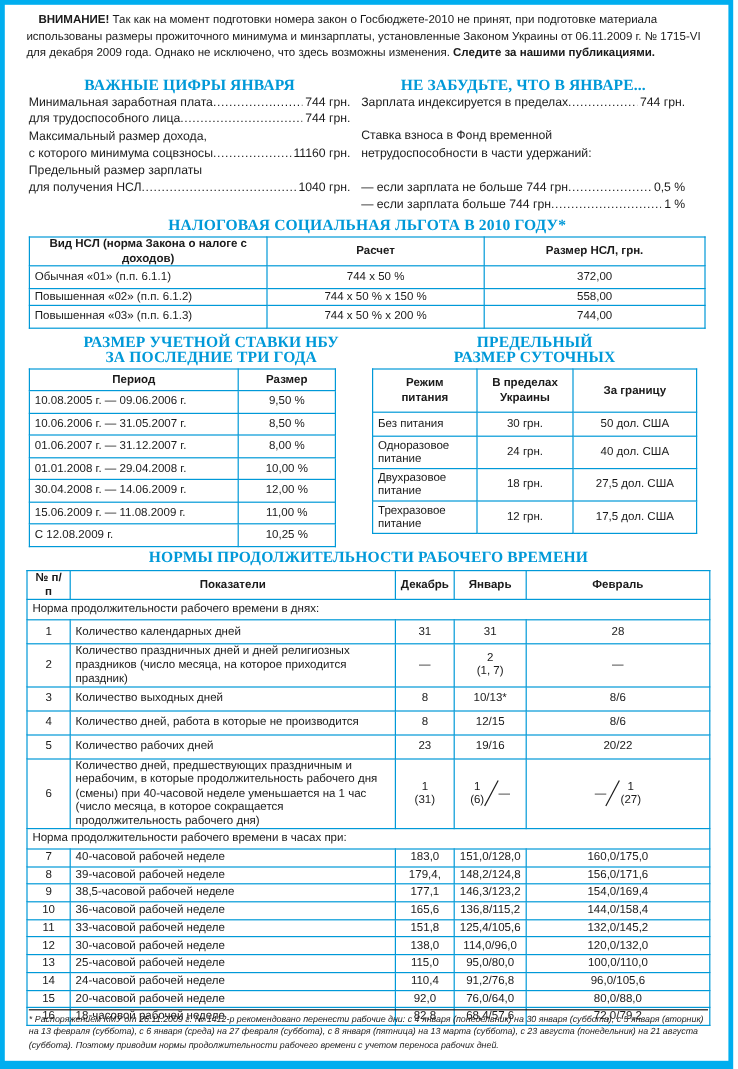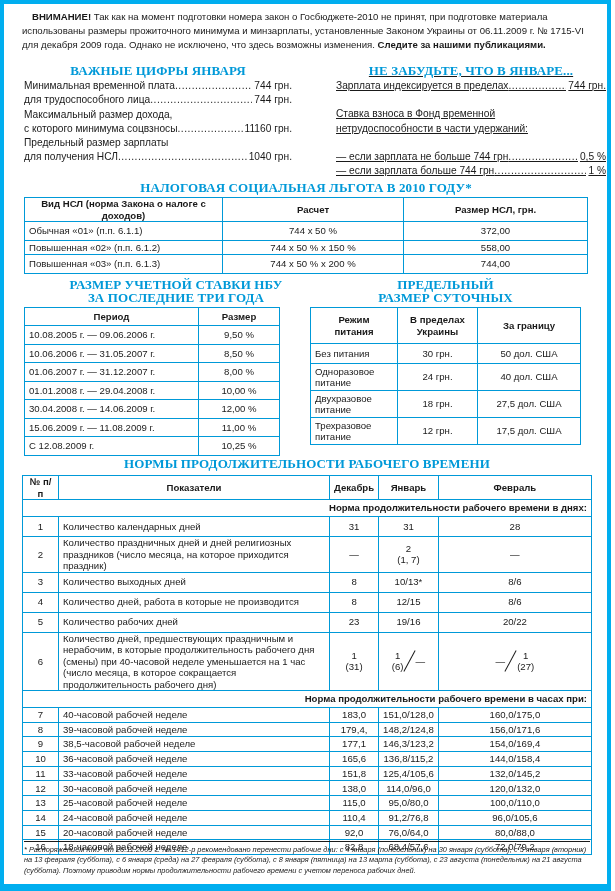--- a/index.html
+++ b/index.html
@@ -13,41 +13,41 @@
   .kv{font-size:10.2px;line-height:14.3px;}
   .kv .row{display:flex;white-space:nowrap;}
   .kv .lbl{flex:0 0 auto;}
   .kv .dots{flex:1 1 auto;overflow:hidden;}
   .kv .dots::after{content:"........................................................................................................................";letter-spacing:0.5px;}
   .kv .val{flex:0 0 auto;padding-left:2px;}
   table{border-collapse:collapse;font-size:9.6px;}
   td,th{border:1px solid #0099d8;padding:0 4px;line-height:11.5px;}
   th{font-weight:bold;text-align:center;}
   td.c{text-align:center;}
-  .sub td{font-weight:bold;text-align:right;}
+  .sub td{font-weight:normal;text-align:left;}
   .frac{display:inline-flex;align-items:center;justify-content:center;}
   .frac .slash{display:inline-block;width:12px;height:22px;position:relative;}
   .frac .slash::after{content:"";position:absolute;left:5px;top:-1px;width:1px;height:24px;background:#1a1a1a;transform:rotate(28deg);}
   .stack{display:inline-block;text-align:center;line-height:11px;}
   .foot-rule{position:absolute;left:24px;top:841px;width:566px;height:1px;background:#1a1a1a;}
   .footnote{position:absolute;left:24px;top:845px;width:570px;font-size:7.4px;line-height:10.3px;font-style:italic;}
 </style>
 </head>
 <body>
 
 <div class="frame"></div>
 <div class="inner"></div>
 
 <div class="notice"><b>ВНИМАНИЕ!</b><span> Так как на момент подготовки номера закон о Госбюджете-2010 не принят, при подготовке материала использованы размеры прожиточного минимума и минзарплаты, установленные Законом Украины от 06.11.2009 г. № 1715-VI для декабря 2009 года. Однако не исключено, что здесь возможны изменения. </span><b>Следите за нашими публикациями.</b></div>
 
 <div class="sec" style="left:24px;top:64px;width:268px;">
   <div class="h">ВАЖНЫЕ ЦИФРЫ ЯНВАРЯ</div>
   <div class="kv" id="important-list" style="margin-top:2px;">
       <div class="row">
-        <span class="lbl">Минимальная временной плата</span>
+        <span class="lbl">Минимальная заработная плата</span>
         <span class="dots"></span>
         <span class="val">744 грн.</span>
       </div>
       <div class="row">
         <span class="lbl">для трудоспособного лица</span>
         <span class="dots"></span>
         <span class="val">744 грн.</span>
       </div>
       <div>Максимальный размер дохода,</div>
       <div class="row">
@@ -57,21 +57,21 @@
       </div>
       <div>Предельный размер зарплаты</div>
       <div class="row">
         <span class="lbl">для получения НСЛ</span>
         <span class="dots"></span>
         <span class="val">1040 грн.</span>
       </div>
     </div>
 </div>
 
-<div class="sec" style="left:336px;top:64px;width:270px;text-decoration:underline;">
+<div class="sec" style="left:301px;top:64px;width:270px;">
   <div class="h">НЕ ЗАБУДЬТЕ, ЧТО В ЯНВАРЕ...</div>
   <div class="kv" style="margin-top:2px;">
     <div class="row">
         <span class="lbl">Зарплата индексируется в пределах</span>
         <span class="dots"></span>
         <span class="val">744 грн.</span>
       </div>
     <div style="height:14px;"></div>
     <div>Ставка взноса в Фонд временной</div>
     <div>нетрудоспособности в части удержаний:</div>

